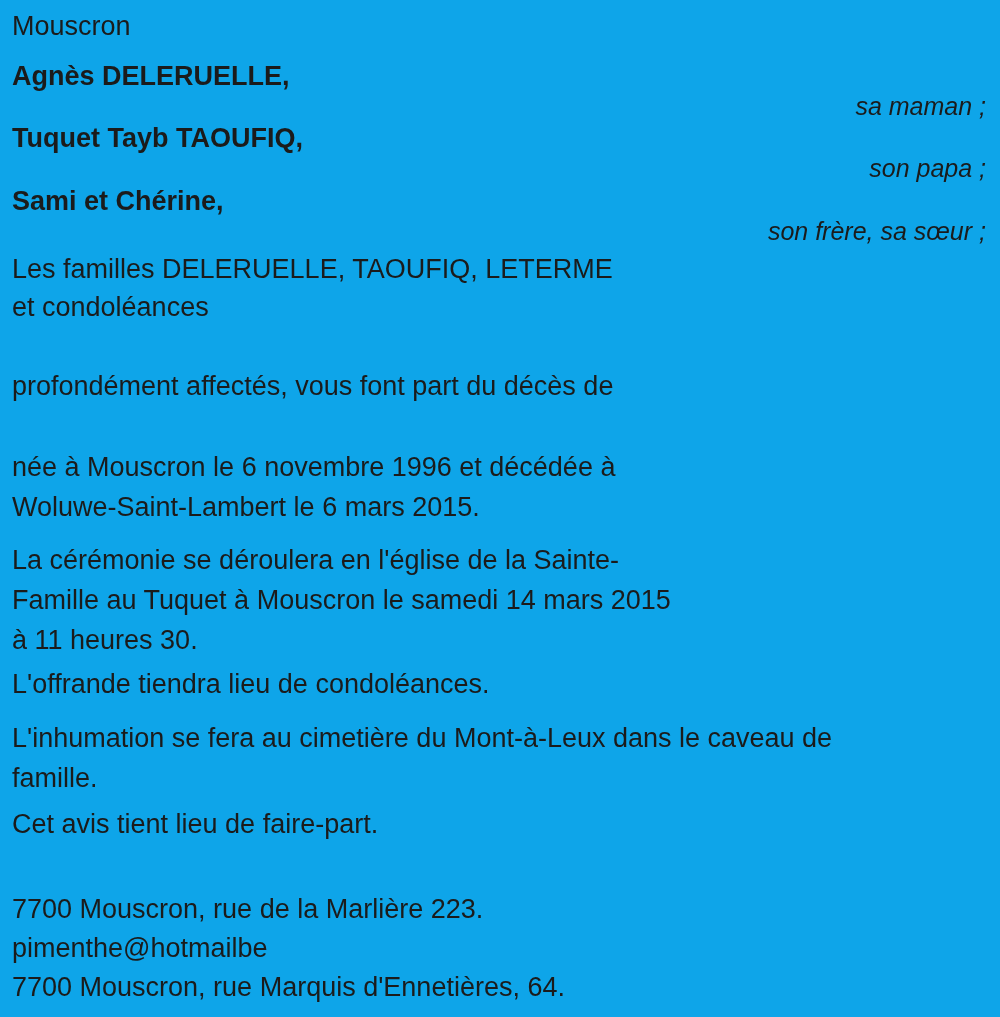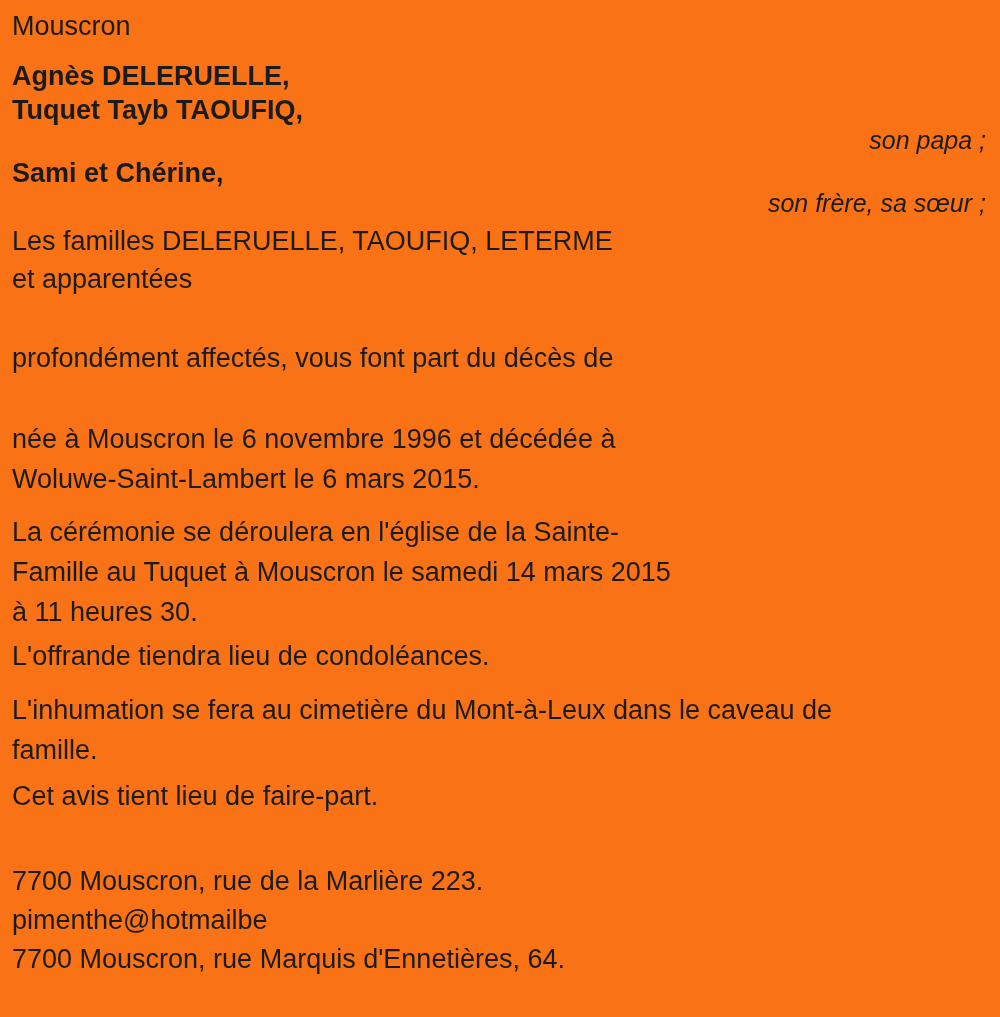--- a/index.html
+++ b/index.html
@@ -6,21 +6,21 @@
     margin: 0;
     padding: 0;
     background: #ffffff;
   }
   .page {
     position: relative;
     width: 1000px;
     height: 1017px;
     box-sizing: border-box;
     padding: 10px 14px 10px 12px;
-    background: #f97316;
+    background: #0ea5e9;
     color: #1b1b1b;
     font-family: "Liberation Sans", sans-serif;
     overflow: hidden;
   }
   .pre { white-space: pre-line; }
 
   .city-line {
     font-size: 27px;
     line-height: 32px;
   }
@@ -99,34 +99,35 @@
 </style>
 </head>
 <body>
 
 <div class="page">
 
   <div class="city-line">Mouscron</div>
 
   <div class="relative-pair first">
     <div class="relative-name">Agnès DELERUELLE,</div>
+    <div class="relative-relation">sa maman ;</div>
   </div>
 
   <div class="relative-pair">
     <div class="relative-name">Tuquet Tayb TAOUFIQ,</div>
     <div class="relative-relation">son papa ;</div>
   </div>
 
   <div class="relative-pair third">
     <div class="relative-name">Sami et Chérine,</div>
     <div class="relative-relation">son frère, sa sœur ;</div>
   </div>
 
   <div class="families-block pre">Les familles DELERUELLE, TAOUFIQ, LETERME
-et apparentées</div>
+et condoléances</div>
 
   <div class="announcement-line">profondément affectés, vous font part du décès de</div>
 
   <div class="deceased-section">
     <div class="deceased-left">
       <div class="birth-death-paragraph pre">née à Mouscron le 6 novembre 1996 et décédée à
 Woluwe-Saint-Lambert le 6 mars 2015.</div>
       <div class="ceremony-paragraph pre">La cérémonie se déroulera en l'église de la Sainte-
 Famille au Tuquet à Mouscron le samedi 14 mars 2015
 à 11 heures 30.</div>

